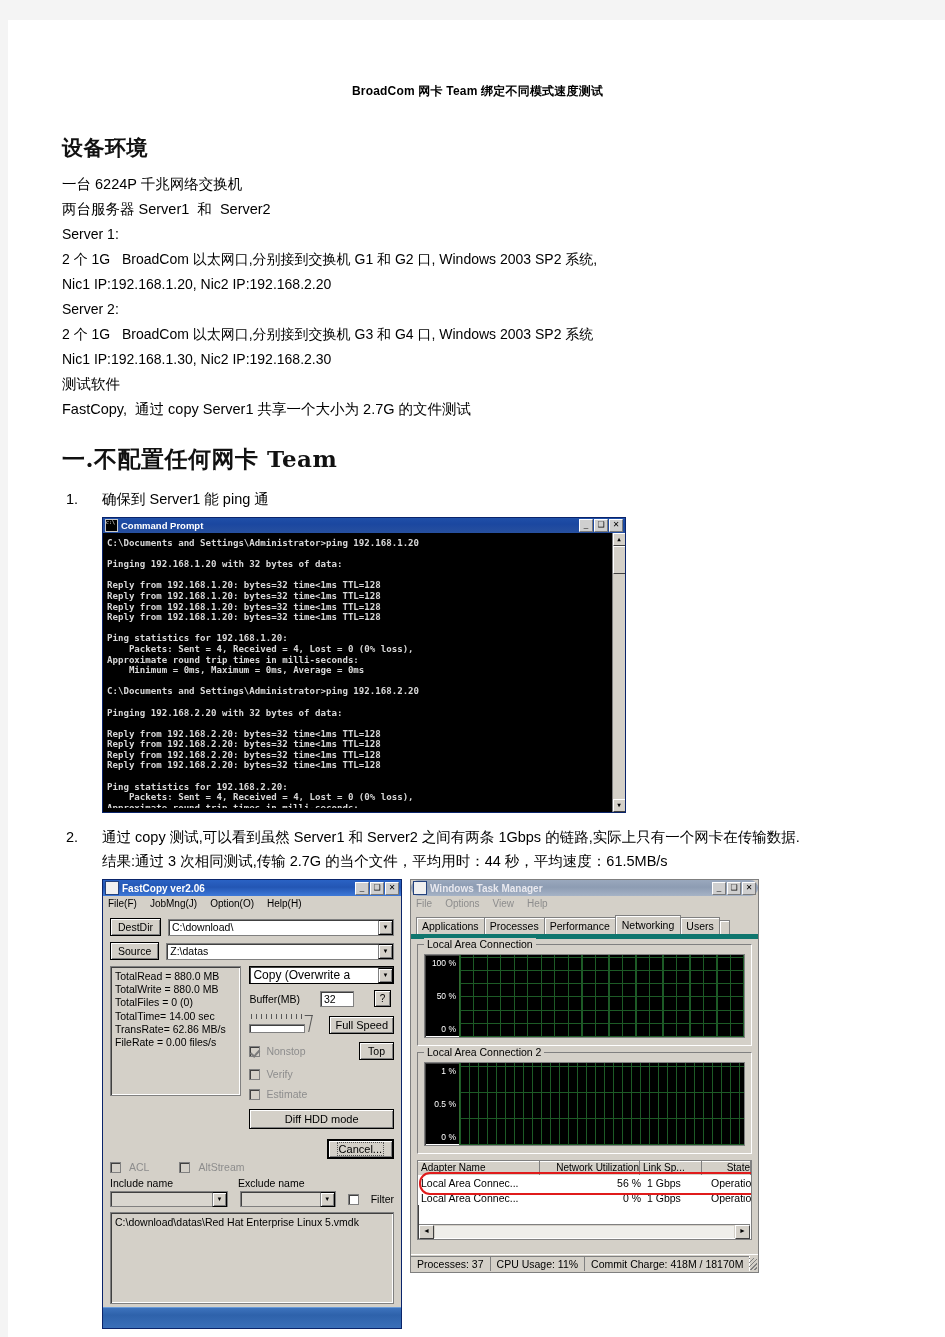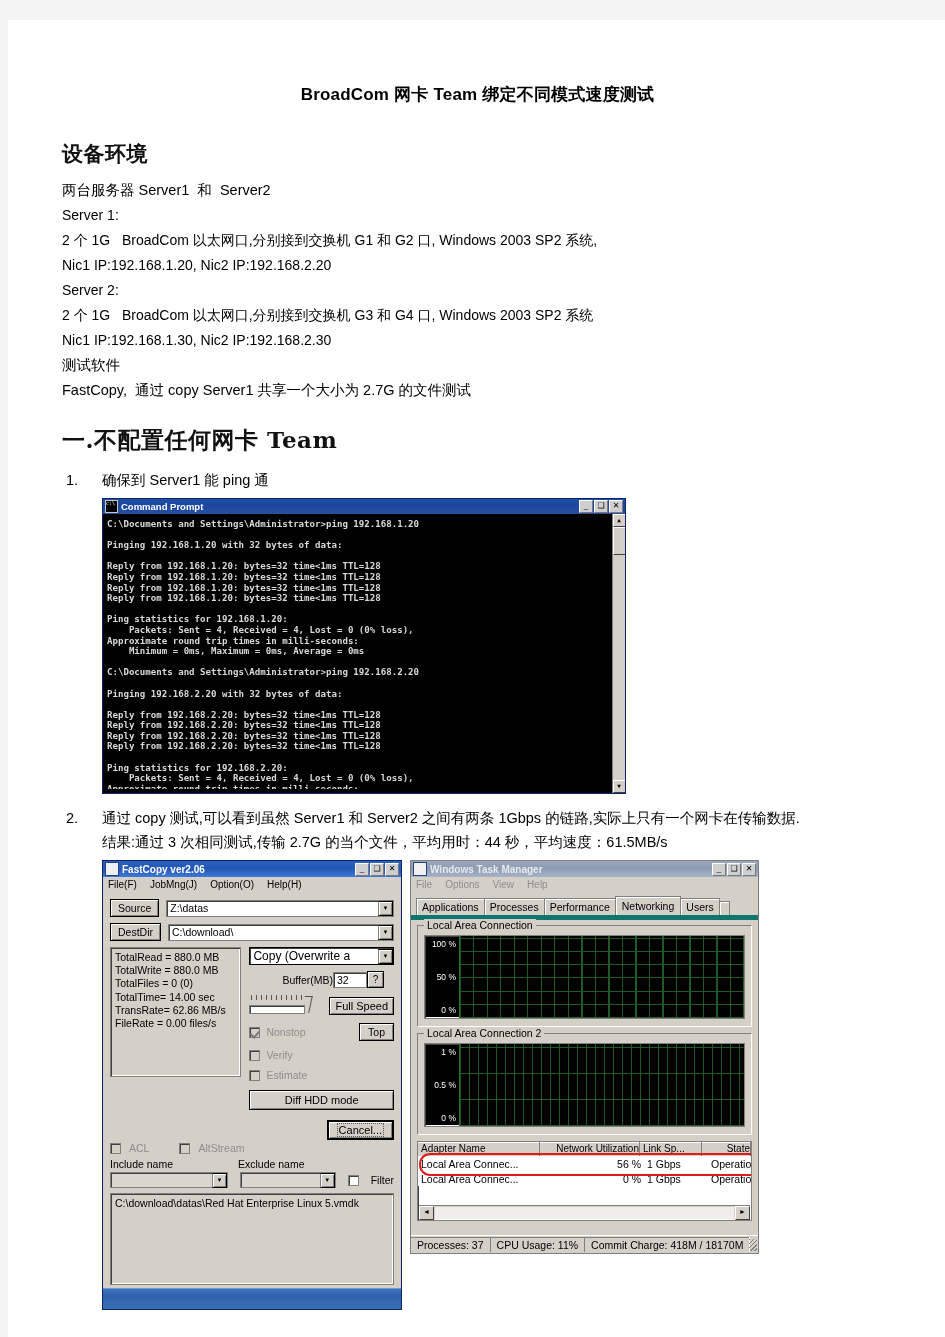--- a/index.html
+++ b/index.html
@@ -8,21 +8,21 @@
     width:945px;height:1337px;overflow:hidden;position:relative;
   }
   #page{
     position:absolute;left:8px;top:20px;width:937px;height:1317px;
     background:#ffffff;box-sizing:border-box;
   }
   #inner{padding:0 52px 0 54px;}
 
   
   .doc-title{
-    text-align:center;font-weight:bold;font-size:17px;color:#000;
+    text-align:center;font-weight:bold;font-size:12px;color:#000;
     margin:63px 0 0 0;letter-spacing:.2px;
   }
   .h2{
     font-size:21px;font-weight:bold;color:#111;margin:34px 0 10px 0;
     font-family:"DejaVu Serif","Liberation Serif",serif;letter-spacing:.5px;
   }
   .h1-num{
     font-size:23px;font-weight:bold;color:#111;margin:22px 0 12px 0;
     font-family:"DejaVu Serif","Liberation Serif",serif;letter-spacing:.5px;
   }
@@ -90,21 +90,21 @@
 
   
   .apps-row{display:flex;align-items:flex-start;margin-top:6px;}
 
   
   .w9{font-family:"Liberation Sans",sans-serif;font-size:10px;color:#000;}
   .tb{
     height:16px;display:flex;align-items:center;padding:0 2px;
     background:linear-gradient(180deg,#2a62c4 0%,#2356b4 45%,#3e79d8 100%);
   }
-  .tb.inactive{background:linear-gradient(180deg,#9aa8bd 0%,#8d9cb3 45%,#a6b3c6 100%);}
+  .tb.inactive{background:linear-gradient(180deg,#9aa8bd 0%,#8d9cb3 45%,#a6b3c6 100%);border-radius:8px;}
   .tb .tt{color:#fff;font-size:10px;font-weight:bold;flex:1;margin-left:3px;white-space:nowrap;}
   .tb.inactive .tt{color:#e9e9ef;}
   .appico{width:12px;height:12px;flex:0 0 auto;border:1px solid #24427d;background:#f0f0f0;position:relative;}
   .menubar{
     height:15px;background:#d4d0c8;display:flex;align-items:center;
     padding-left:5px;gap:13px;font-size:10px;border-bottom:1px solid #d4d0c8;
   }
   .menubar.dim span{color:#8d8d8d;}
 
   
@@ -138,21 +138,21 @@
     border:1px solid #808080;box-shadow:inset 1px 1px 0 #404040, inset -1px -1px 0 #fff;
     box-sizing:border-box;padding:3px 0 0 4px;
   }
   .statbox div{font-size:10.5px;line-height:13.2px;color:#000;white-space:nowrap;}
   .fc-right{flex:1;padding-left:8px;}
   .sel{
     display:flex;height:18px;border:1px solid #000;background:#fff;
     box-shadow:inset 1px 1px 0 #404040;align-items:center;box-sizing:border-box;
   }
   .sel .val{flex:1;font-size:12px;padding-left:3px;white-space:nowrap;overflow:hidden;}
-  .bufrow{display:flex;align-items:center;margin-top:6px;gap:0;margin-left:33px;}
+  .bufrow{display:flex;align-items:center;margin-top:6px;gap:20px;}
   .bufrow .lbl{font-size:10.5px;white-space:nowrap;}
   .txtin{
     width:34px;height:16px;background:#fff;border:1px solid #808080;
     box-shadow:inset 1px 1px 0 #404040;font-size:10.5px;padding-left:3px;
     box-sizing:border-box;line-height:14px;
   }
   .qbtn{
     width:17px;height:17px;background:#d4d0c8;border:1px solid #000;
     box-shadow:inset 1px 1px 0 #fff, inset -1px -1px 0 #808080;
     font-size:10px;text-align:center;line-height:15px;box-sizing:border-box;
@@ -324,20 +324,21 @@
 <body>
 
 <div id="page">
   <div id="inner">
 
     <div class="doc-title">BroadCom 网卡 Team 绑定不同模式速度测试</div>
 
     <div class="h2">设备环境</div>
 
     <div>
+      <div class="para">一台 6224P 千兆网络交换机</div>
       <div class="para">两台服务器 Server1  和  Server2</div>
       <div class="para small">Server 1:</div>
       <div class="para small">2 个 1G   BroadCom 以太网口,分别接到交换机 G1 和 G2 口, Windows 2003 SP2 系统,</div>
       <div class="para small">Nic1 IP:192.168.1.20, Nic2 IP:192.168.2.20</div>
       <div class="para small">Server 2:</div>
       <div class="para small">2 个 1G   BroadCom 以太网口,分别接到交换机 G3 和 G4 口, Windows 2003 SP2 系统</div>
       <div class="para small">Nic1 IP:192.168.1.30, Nic2 IP:192.168.2.30</div>
       <div class="para">测试软件</div>
       <div class="para">FastCopy,  通过 copy Server1 共享一个大小为 2.7G 的文件测试</div>
     </div>
@@ -427,31 +428,31 @@
 
         <div class="menubar">
           <span>File(F)</span>
           <span>JobMng(J)</span>
           <span>Option(O)</span>
           <span>Help(H)</span>
         </div>
 
         <div class="fc-body">
           <div class="fcrow">
+            <div class="btn3d">DestDir</div>
+            <div class="combo">
+              <div class="val">C:\download\</div>
+              <div class="arrowbtn">▼</div>
+            </div>
+          </div>
+
+          <div class="fcrow">
             <div class="btn3d">Source</div>
             <div class="combo">
               <div class="val">Z:\datas</div>
-              <div class="arrowbtn">▼</div>
-            </div>
-          </div>
-
-          <div class="fcrow">
-            <div class="btn3d">DestDir</div>
-            <div class="combo">
-              <div class="val">C:\download\</div>
               <div class="arrowbtn">▼</div>
             </div>
           </div>
 
           <div class="fc-mid">
             <div class="statbox">
               <div>TotalRead = 880.0 MB</div>
               <div>TotalWrite = 880.0 MB</div>
               <div>TotalFiles = 0 (0)</div>
               <div>TotalTime= 14.00 sec</div>

